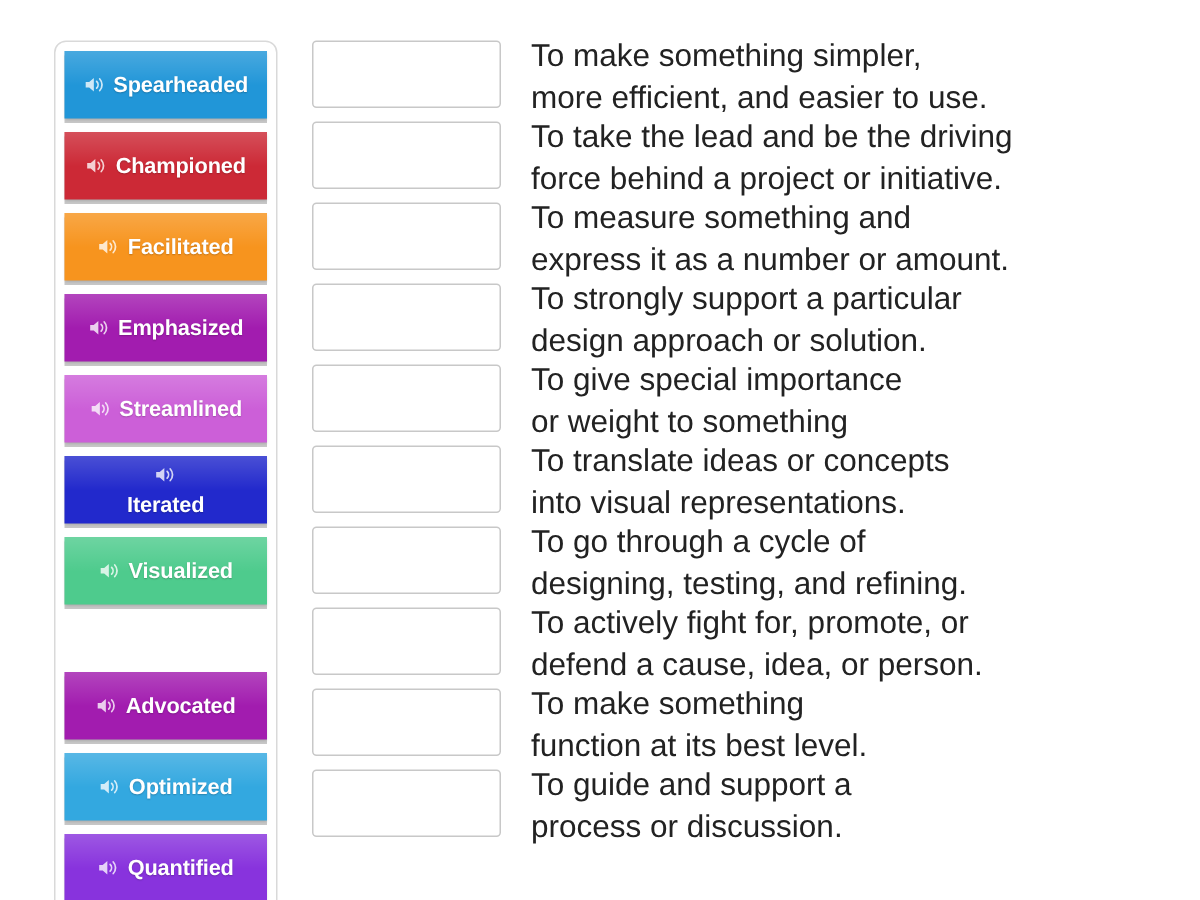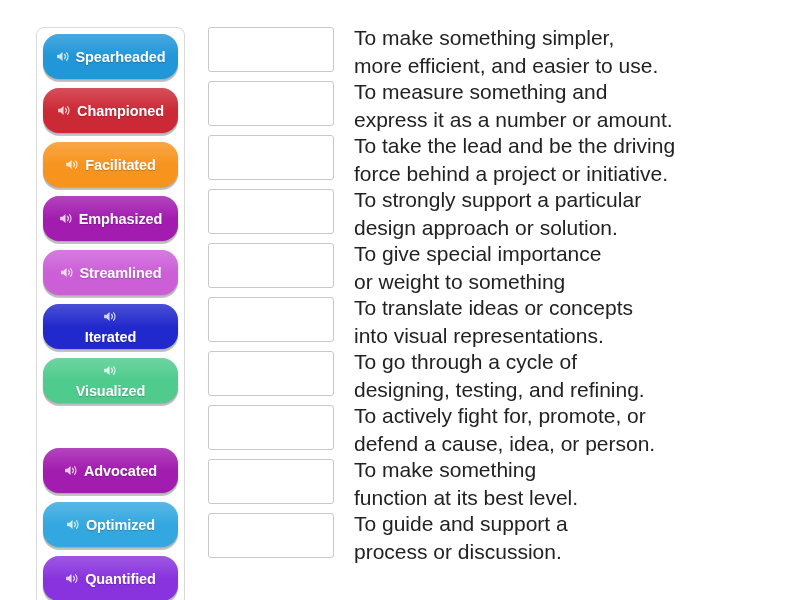--- a/index.html
+++ b/index.html
@@ -31,21 +31,21 @@
     padding: 6px 6px;
     box-sizing: border-box;
     display: flex;
     flex-direction: column;
     gap: 9px;
   }
 
   .tile {
     position: relative;
     height: 45px;
-    border-radius: 16px;
+    border-radius: 0;
     display: flex;
     align-items: center;
     justify-content: center;
     gap: 5px;
     box-sizing: border-box;
     cursor: grab;
     box-shadow: 0 3px 0 rgba(0,0,0,0.22), 0 1px 2px rgba(0,0,0,0.18);
     overflow: hidden;
   }
   .tile::after {
@@ -166,21 +166,21 @@
         <span class="tile-label">Streamlined</span>
       </div>
       <div class="tile" style="background: rgb(34, 41, 204); flex-direction: column;">
         <svg class="speaker" viewBox="0 0 16 16">
           <path d="M1.2 6.1h2.5L7.0 3.2v9.6L3.7 9.9H1.2z" fill="#ffffff"></path>
           <path d="M9.0 5.6a3.4 3.4 0 0 1 0 4.8" stroke="#ffffff" stroke-width="1.25" fill="none" stroke-linecap="round"></path>
           <path d="M11.2 3.9a6.0 6.0 0 0 1 0 8.2" stroke="#ffffff" stroke-width="1.25" fill="none" stroke-linecap="round"></path>
         </svg>
         <span class="tile-label">Iterated</span>
       </div>
-      <div class="tile" style="background: rgb(78, 203, 141); flex-direction: column;">
+      <div class="tile" style="background: rgb(78, 203, 141);">
         <svg class="speaker" viewBox="0 0 16 16">
           <path d="M1.2 6.1h2.5L7.0 3.2v9.6L3.7 9.9H1.2z" fill="#ffffff"></path>
           <path d="M9.0 5.6a3.4 3.4 0 0 1 0 4.8" stroke="#ffffff" stroke-width="1.25" fill="none" stroke-linecap="round"></path>
           <path d="M11.2 3.9a6.0 6.0 0 0 1 0 8.2" stroke="#ffffff" stroke-width="1.25" fill="none" stroke-linecap="round"></path>
         </svg>
         <span class="tile-label">Visualized</span>
       </div>
       <div class="tile" style="background: #a21caf; margin-top: 36px;">
         <svg class="speaker" viewBox="0 0 16 16">
           <path d="M1.2 6.1h2.5L7.0 3.2v9.6L3.7 9.9H1.2z" fill="#ffffff"></path>
@@ -219,28 +219,28 @@
       <div class="dropzone"></div>
       <div class="dropzone"></div>
     </div>
 
   <div class="definition-column">
       <div class="definition">
         <span class="line">To make something simpler,</span>
         <span class="line">more efficient, and easier to use.</span>
       </div>
       <div class="definition">
+        <span class="line">To take the lead and be the driving</span>
+        <span class="line">force behind a project or initiative.</span>
+      </div>
+      <div class="definition">
         <span class="line">To measure something and</span>
         <span class="line">express it as a number or amount.</span>
       </div>
       <div class="definition">
-        <span class="line">To take the lead and be the driving</span>
-        <span class="line">force behind a project or initiative.</span>
-      </div>
-      <div class="definition">
         <span class="line">To strongly support a particular</span>
         <span class="line">design approach or solution.</span>
       </div>
       <div class="definition">
         <span class="line">To give special importance</span>
         <span class="line">or weight to something</span>
       </div>
       <div class="definition">
         <span class="line">To translate ideas or concepts</span>
         <span class="line">into visual representations.</span>

